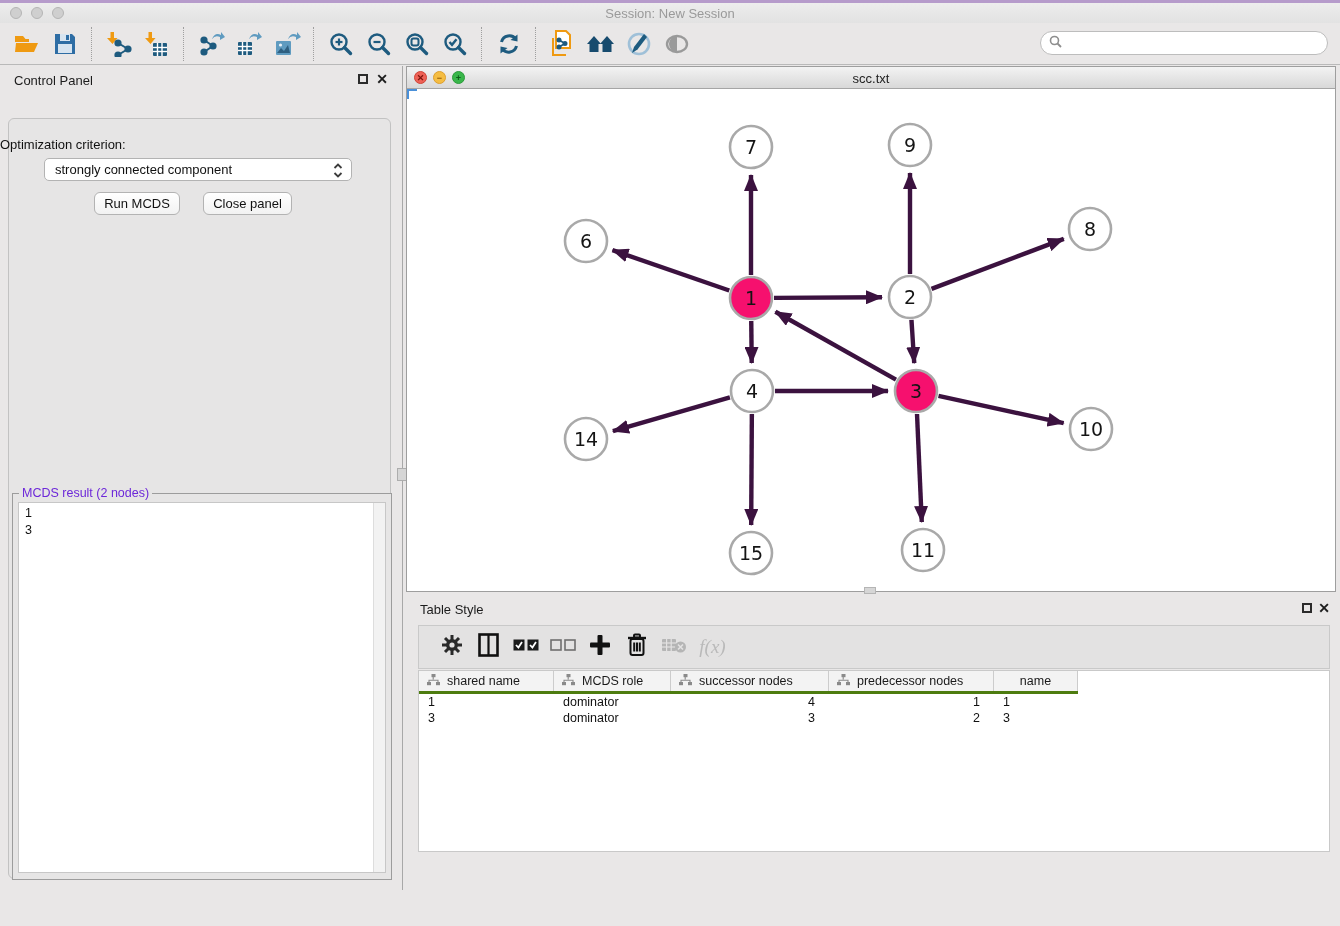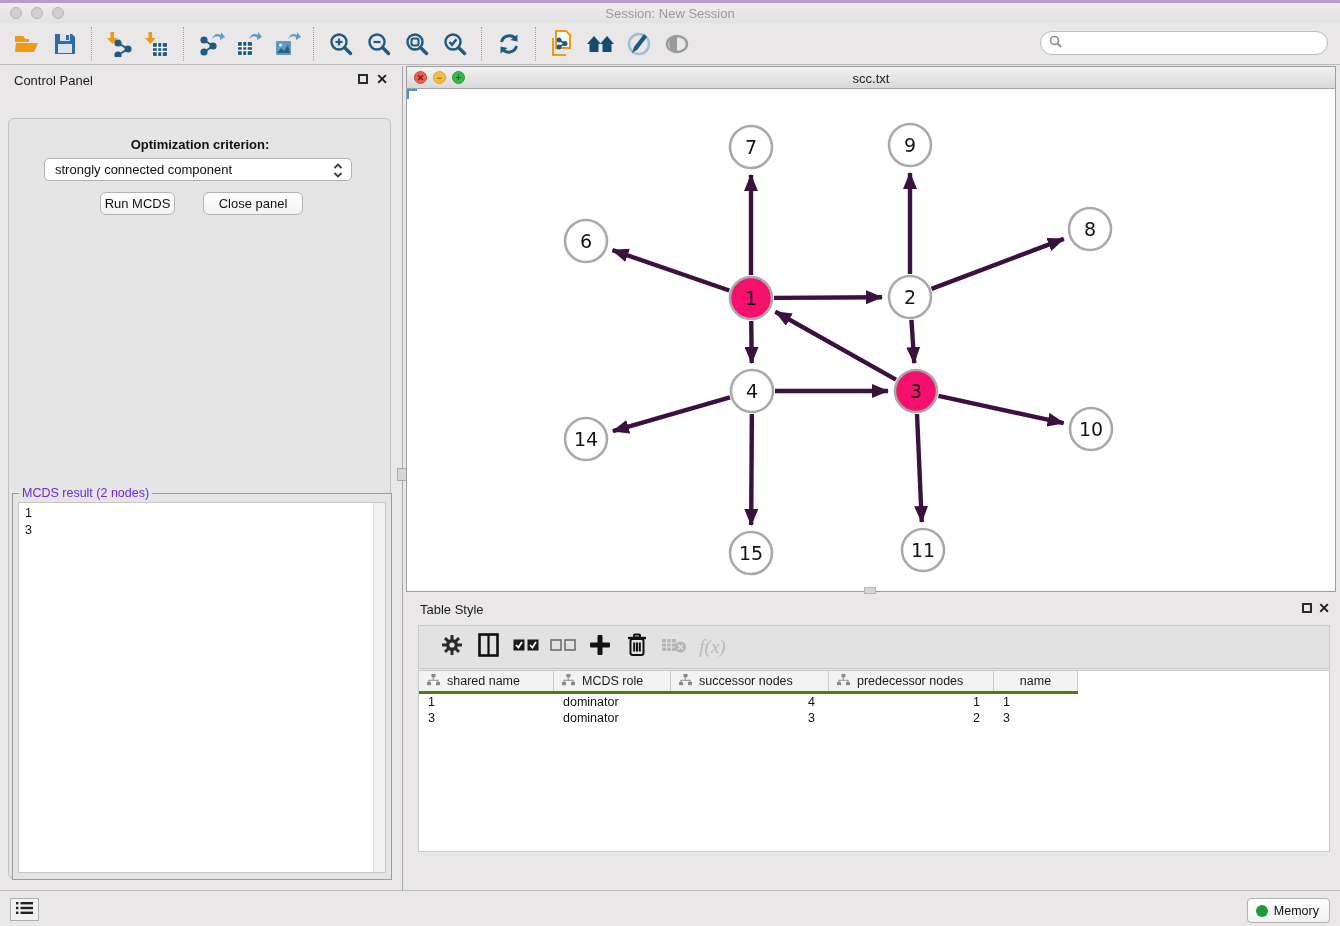--- a/index.html
+++ b/index.html
@@ -34,29 +34,29 @@
   .cp-float{right:32px;} .cp-close{right:12px;}
   .seg-tabs{position:absolute;display:flex;z-index:3;}
   .cp-tabs{left:76px;top:30px;}
   .seg-tab{border:1px solid #b6b6b6;background:#fff;color:#111;font-size:13px;font-weight:600;
            padding:4px 13px;margin-left:-1px;white-space:nowrap;}
   .seg-tab:first-child{border-top-left-radius:6px;border-bottom-left-radius:6px;margin-left:0;}
   .seg-tab:last-child{border-top-right-radius:6px;border-bottom-right-radius:6px;}
   .seg-tab.selected{background:#dcdcdc;color:#b2b2b2;}
   .cp-inner{position:absolute;left:8px;top:52px;width:383px;height:761px;background:#e6e5e5;
             border:1px solid #c2c2c2;border-radius:6px;box-sizing:border-box;}
-  .opt-label{position:absolute;left:0;width:100%;top:71px;text-align:center;font-size:13px;color:#111;font-weight:bold;}
+  .opt-label{position:absolute;left:0;width:100%;top:71px;text-align:left;font-size:13px;color:#111;}
   .dropdown{position:absolute;left:44px;top:92px;width:308px;height:23px;background:#fff;
             border:1px solid #b3b3b3;border-radius:5px;display:flex;align-items:center;box-sizing:border-box;
             font-size:13px;color:#111;padding-left:10px;}
   .dd-chevrons{position:absolute;right:7px;top:3px;}
   .btn{position:absolute;height:23px;background:linear-gradient(#ffffff,#f2f2f2);border:1px solid #b3b3b3;
        border-radius:6px;font-size:13px;color:#111;display:flex;align-items:center;justify-content:center;box-sizing:border-box;}
-  .btn-run{left:100px;top:126px;width:75px;}
-  .btn-close{left:203px;top:126px;width:100px;}
+  .btn-run{left:94px;top:126px;width:86px;}
+  .btn-close{left:203px;top:126px;width:89px;}
   .result-fs{position:absolute;left:12px;top:420px;width:378px;height:392px;border:1px solid #9c9c9c;
              margin:0;padding:0;background:#e6e5e5;}
   .result-fs legend{font-size:12.5px;color:#6d28d9;margin-left:6px;padding:0 3px;}
   .result-box{position:absolute;left:5px;top:2px;right:5px;bottom:6px;background:#fff;border:1px solid #c7c7c7;}
   .result-scroll{position:absolute;right:0;top:0;width:11px;height:100%;background:#f2f2f2;border-left:1px solid #ddd;}
   .result-lines{padding:2px 0 0 6px;font-size:12.5px;color:#111;line-height:17px;}
 
   
   .v-divider{position:absolute;left:402px;top:66px;width:1px;height:824px;background:#a8a8a8;}
   .v-handle{position:absolute;left:397px;top:468px;width:10px;height:13px;background:#d6d6d6;
@@ -562,34 +562,14 @@
             <div class="td-cell" style="width: 117px;">dominator</div>
             <div class="td-cell right" style="width: 158px;">3</div>
             <div class="td-cell right" style="width: 165px;">2</div>
             <div class="td-cell" style="width: 84px;">3</div>
           </div>
         </div>
     </div>
 
   </section>
 
-  <div class="statusbar">
-    <div class="list-btn">
-      <span>
-        <svg width="17" height="14" viewBox="0 0 17 14">
-            <g fill="#222">
-              <rect x="0" y="1" width="2.4" height="2.4"></rect>
-              <rect x="4.5" y="1" width="12.5" height="2.4"></rect>
-              <rect x="0" y="5.8" width="2.4" height="2.4"></rect>
-              <rect x="4.5" y="5.8" width="12.5" height="2.4"></rect>
-              <rect x="0" y="10.6" width="2.4" height="2.4"></rect>
-              <rect x="4.5" y="10.6" width="12.5" height="2.4"></rect>
-            </g>
-          </svg>
-      </span>
-    </div>
-    <div class="memory-btn">
-      <span class="mem-dot"></span>
-      <span>Memory</span>
-    </div>
-  </div>
 
 </div>
 
 </body></html>

